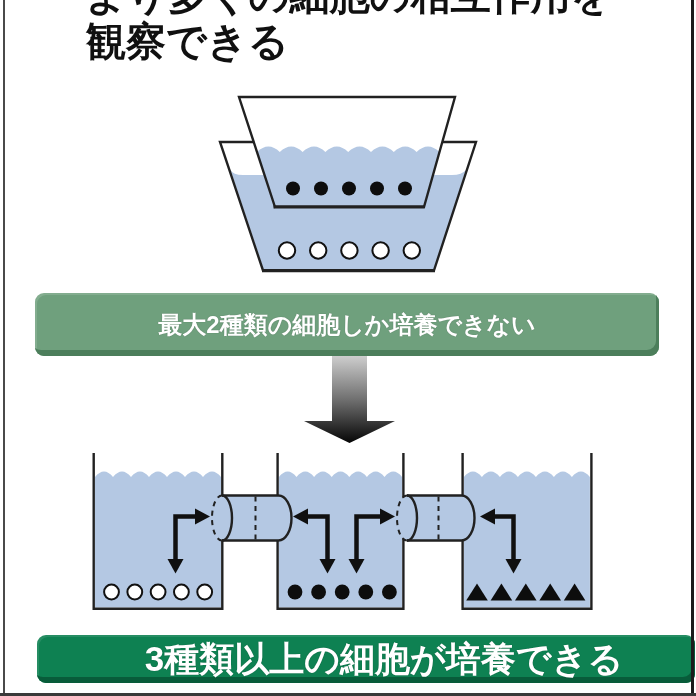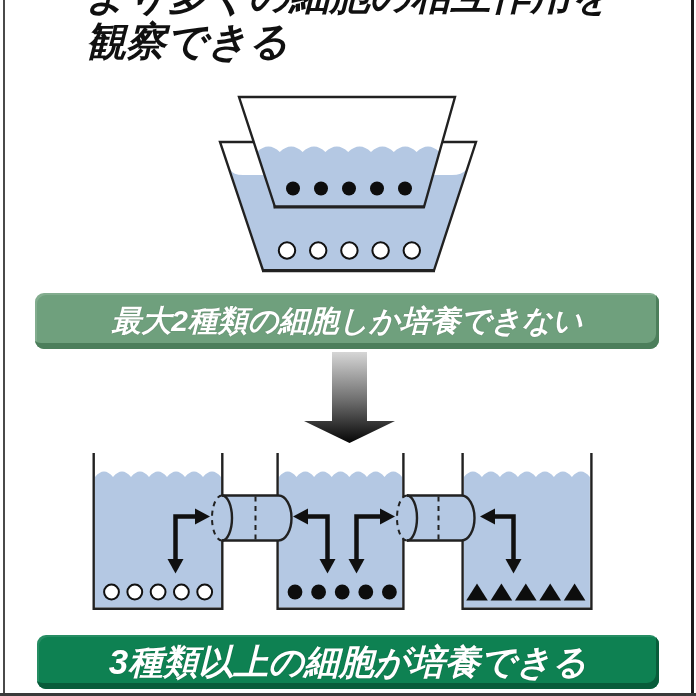--- a/index.html
+++ b/index.html
@@ -1,46 +1,47 @@
 <!DOCTYPE html>
 <html><head>
 <meta charset="utf-8">
 <style>
   html,body { margin:0; padding:0; background:#fff; }
   .page {
     position:relative; width:696px; height:696px; overflow:hidden;
-    background:#fff; font-family:"Liberation Sans","DejaVu Sans",sans-serif;font-style:italic;
+    background:#fff; font-family:"Liberation Sans","DejaVu Sans",sans-serif;
   }
   
   .frame-left  { position:absolute; left:3px;  top:0; width:2px;  height:696px; background:#4a4a4a; }
   .frame-right { position:absolute; left:691px; top:0; width:3px; height:696px; background:#1c1c1c; }
   .frame-bottom{ position:absolute; left:0; top:693px; width:696px; height:3px; background:#3a3a3a; }
 
   .heading {
     position:absolute; left:86px; top:-28px;
     font-size:40px; font-weight:bold; color:#101010;
     line-height:46px; letter-spacing:0px; white-space:nowrap;
   }
 
   .fig-svg { position:absolute; left:0; top:0; }
 
   .banner {
     position:absolute; display:flex; align-items:center; justify-content:center;
     border-radius:9px; color:#ffffff; font-weight:bold; white-space:nowrap;
     text-shadow:0 0 1px rgba(0,0,0,0.35);
   }
   .banner-top {
-    left:35px; top:293px; width:624px; height:56px; font-size:30px;
+    left:35px; top:293px; width:624px; height:63px; font-size:24px;
     background:var(--banner-top-bg);
     box-shadow: inset -3px -6px 0 var(--banner-top-shadow), inset 2px 2px 0 rgba(255,255,255,0.14);
   }
   .banner-bottom {
-    left:37px; top:635px; width:622px; height:54px; font-size:35px;
+    left:37px; top:635px; width:622px; height:48px; font-size:35px;
     background:var(--banner-bottom-bg);
     box-shadow: inset -3px -6px 0 var(--banner-bottom-shadow), inset 2px 2px 0 rgba(255,255,255,0.10);
+    padding-left: 36px;
   }
   .arrow-label {
     position:absolute; left:380px; top:372px;
     font-size:33px; color:#1a1a1a; line-height:40px; white-space:nowrap;
   }
 
   
   .water      { fill:var(--water); }
   .ink        { stroke:var(--ink); fill:none; stroke-width:2.4; }
   .ink-thick  { stroke:var(--ink); fill:none; stroke-width:3.2; }

